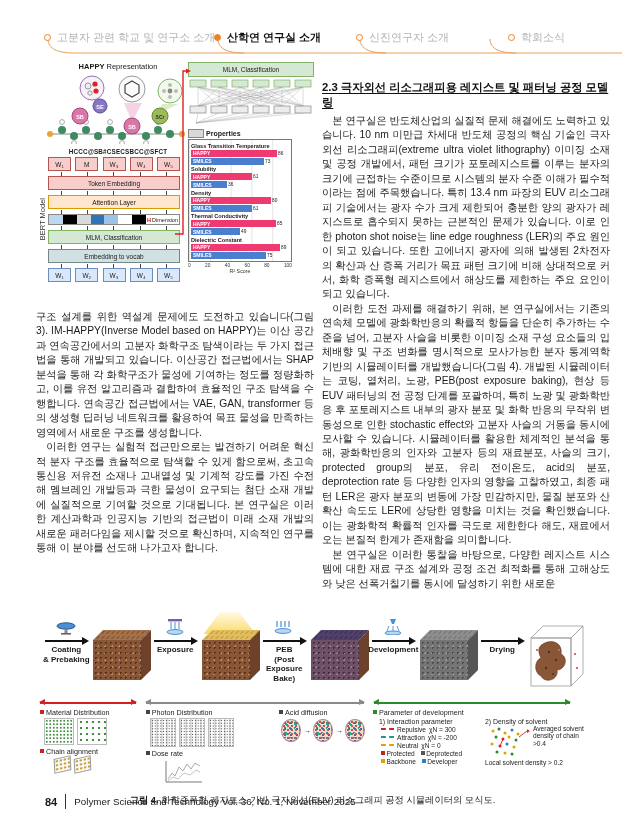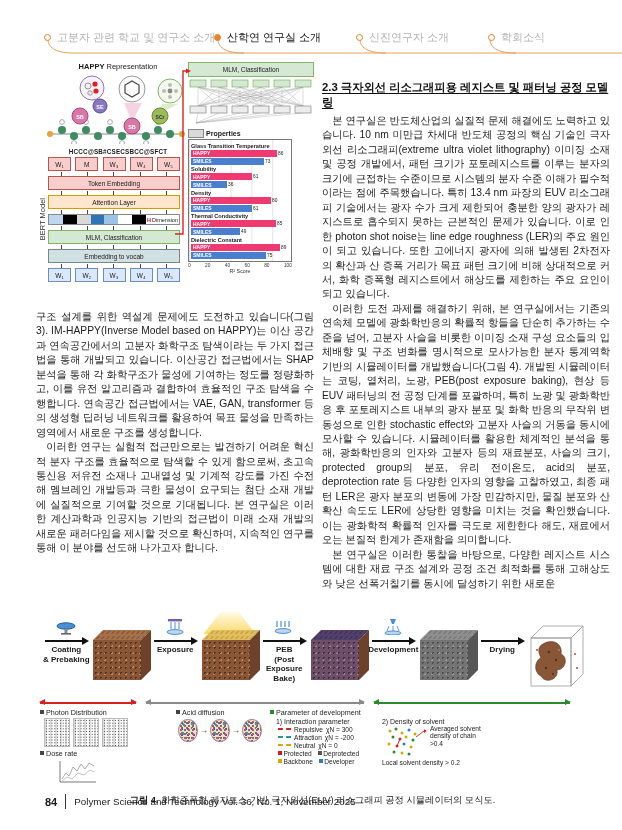--- a/index.html
+++ b/index.html
@@ -2,21 +2,21 @@
 <html><head>
 <meta charset="utf-8">
 <style>
   html,body{margin:0;padding:0;background:#fff;}
   body{width:622px;height:830px;font-family:"Liberation Sans","DejaVu Sans",sans-serif;color:#1a1a1a;position:relative;overflow:hidden;}
   .page{position:absolute;inset:0;background:#fff;}
 
   
   .nav{position:absolute;top:30px;left:0;width:622px;height:30px;}
   .nav-item{position:absolute;top:0;display:flex;align-items:center;gap:6px;font-size:11px;color:#b3b3b3;}
-  .nav-item.active{color:#111;font-weight:normal;}
+  .nav-item.active{color:#111;font-weight:bold;}
   .nav-dot{width:7px;height:7px;border-radius:50%;border:1.5px solid #e8822b;background:#fff;box-sizing:border-box;}
   .nav-item.active .nav-dot{background:#e8822b;}
   .nav-curve{position:absolute;left:0;top:9px;width:622px;height:22px;}
 
   
   .col-left{position:absolute;left:36px;top:62px;width:278px;}
   .col-right{position:absolute;left:322px;top:80px;width:288px;}
   .body-text{font-size:10.3px;line-height:14.45px;text-align:justify;color:#1b1b1b;}
   .body-text p{margin:0;}
   .p-indent{text-indent:1em;}
@@ -139,21 +139,21 @@
       <span>고분자 관련 학교 및 연구소 소개</span>
     </div>
     <div class="nav-item active" style="left:214px">
       <span class="nav-dot"></span>
       <span>산학연 연구실 소개</span>
     </div>
     <div class="nav-item" style="left:356px">
       <span class="nav-dot"></span>
       <span>신진연구자 소개</span>
     </div>
-    <div class="nav-item" style="left:488px">
+    <div class="nav-item" style="left:508px">
       <span class="nav-dot"></span>
       <span>학회소식</span>
     </div>
   </div>
 
   <div class="col-left">
 
     <div class="fig3">
 
       <svg style="position:absolute;inset:0;z-index:3;pointer-events:none" width="278" height="240">
@@ -567,20 +567,38 @@
       </div>
     </div>
 
     <div class="span-arrows">
       <div class="sarrow red"></div>
       <div class="sarrow gray"></div>
       <div class="sarrow green"></div>
     </div>
 
     <div class="annot">
+      <div class="acol a1">
+        <div class="bullet-line">
+            <i class="bdot red"></i>
+            <span>Material Distribution</span>
+          </div>
+        <div class="thumb-row">
+            <div class="thumb mat1"></div>
+            <div class="thumb mat2"></div>
+          </div>
+        <div class="bullet-line">
+            <i class="bdot red"></i>
+            <span>Chain alignment</span>
+          </div>
+        <div class="thumb-row" style="margin-left:14px">
+            <div class="sheet"></div>
+            <div class="sheet"></div>
+          </div>
+      </div>
 
       <div class="acol a2">
         <div class="bullet-line">
             <i class="bdot dark"></i>
             <span>Photon Distribution</span>
           </div>
         <div class="thumb-row">
             <div class="thumb pho"></div>
             <div class="thumb pho"></div>
             <div class="thumb pho"></div>

